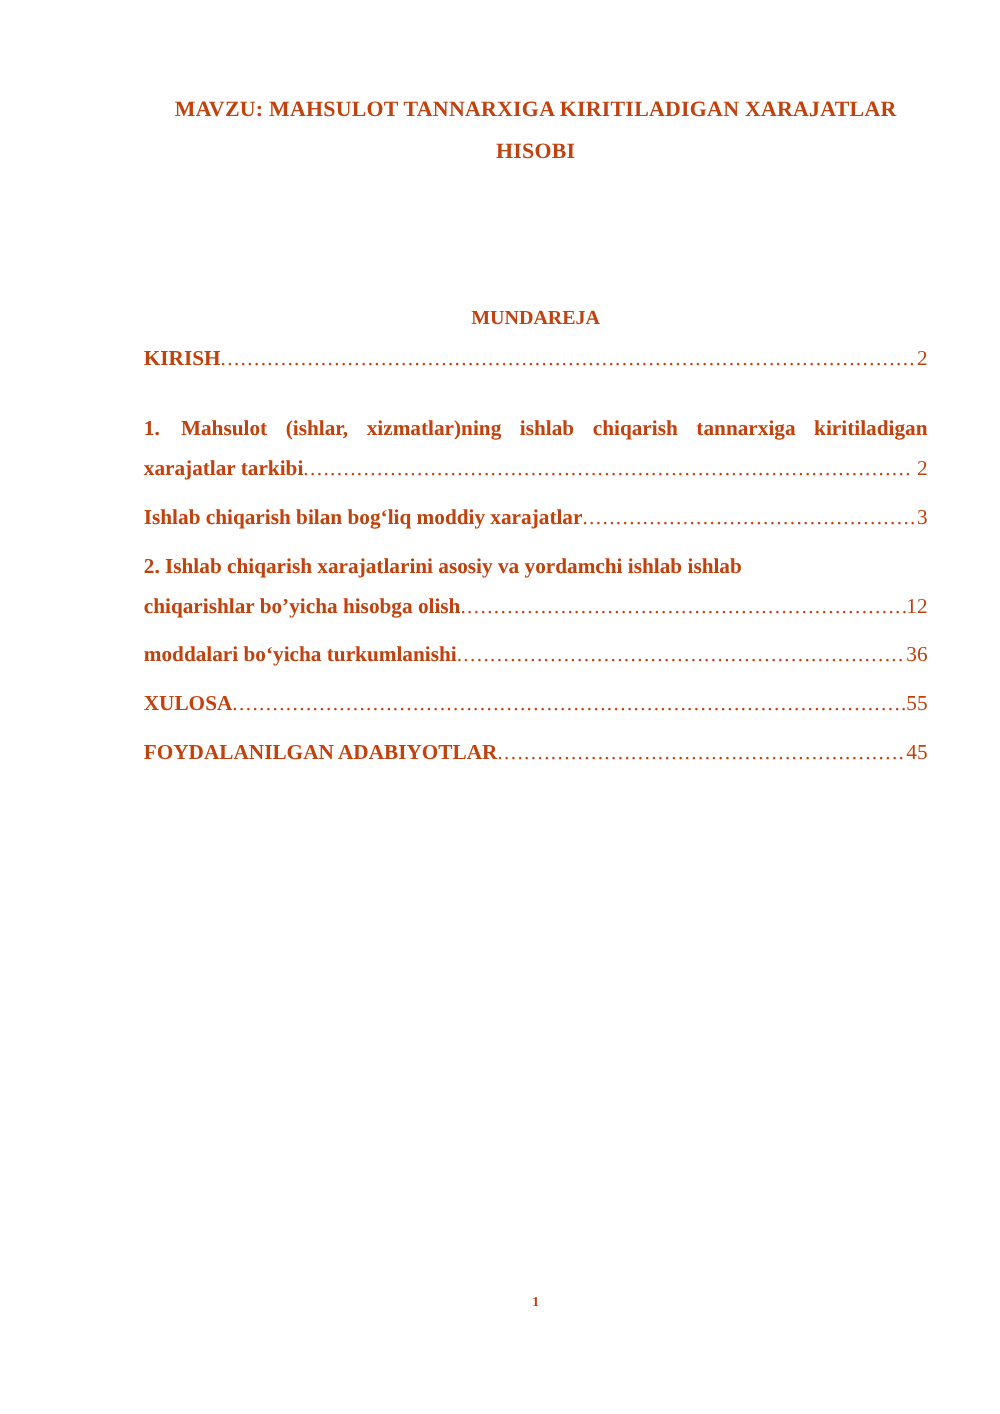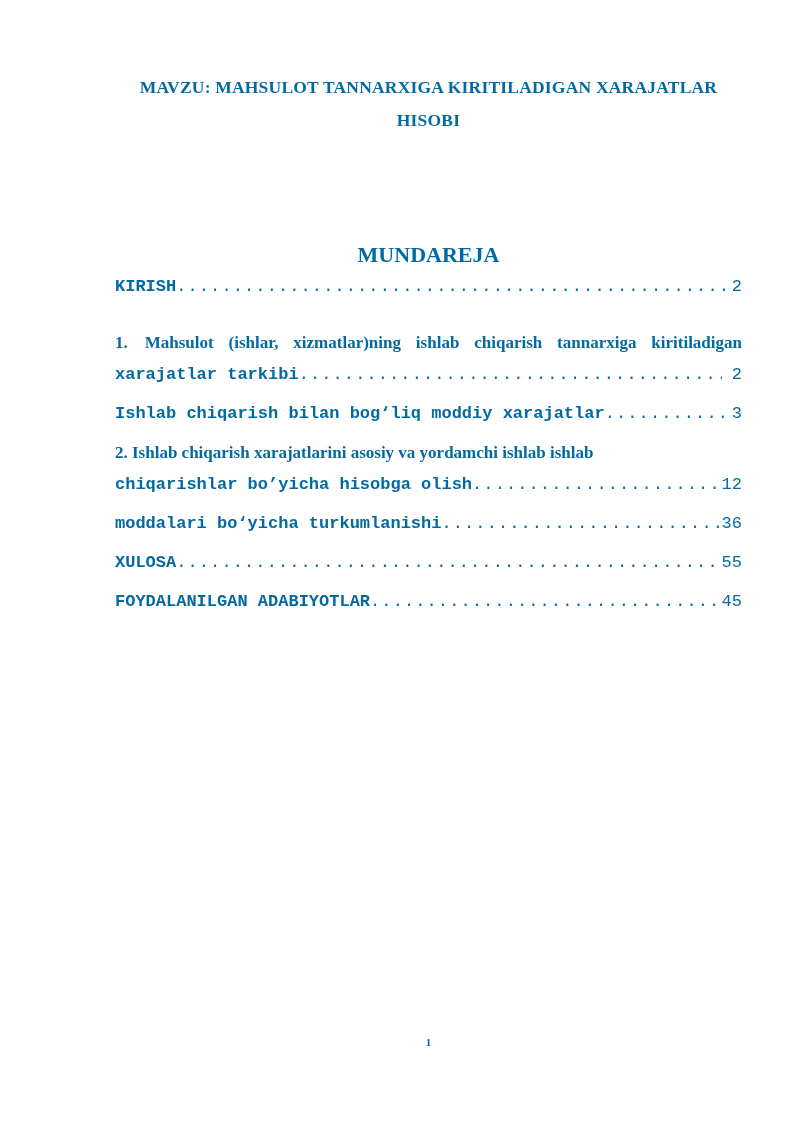--- a/index.html
+++ b/index.html
@@ -5,58 +5,57 @@
   html, body {
     margin: 0;
     padding: 0;
     background: #ffffff;
   }
   .page {
     position: relative;
     width: 800px;
     height: 1131px;
     background: #ffffff;
-    color: #0369a1;
+    color: #c2410c;
     font-family: "Liberation Serif", "DejaVu Serif", serif;
     box-sizing: border-box;
     padding: 71px 58px 0 115px;
     overflow: hidden;
   }
   .doc-title {
     text-align: center;
     font-weight: bold;
     font-size: 17.5px;
     line-height: 33px;
     letter-spacing: 0.2px;
   }
   .toc-heading {
     text-align: center;
     font-weight: bold;
-    font-size: 22px;
+    font-size: 16px;
     line-height: 33px;
     margin-top: 101px;
   }
   .toc-entry {
     font-weight: bold;
     font-size: 17px;
     line-height: 32px;
     margin-bottom: 7px;
   }
   .toc-line {
     min-height: 32px;
   }
   .toc-line.fill {
     text-align: justify;
     text-align-last: justify;
     margin-top: 24px;
   }
   .toc-last {
     display: flex;
     align-items: flex-start;
-    font-family: Liberation Mono, monospace;
   }
   .toc-text {
     flex: 0 0 auto;
     white-space: pre;
   }
   .leader {
     flex: 1 1 auto;
     overflow: hidden;
     white-space: nowrap;
     font-weight: 400;

